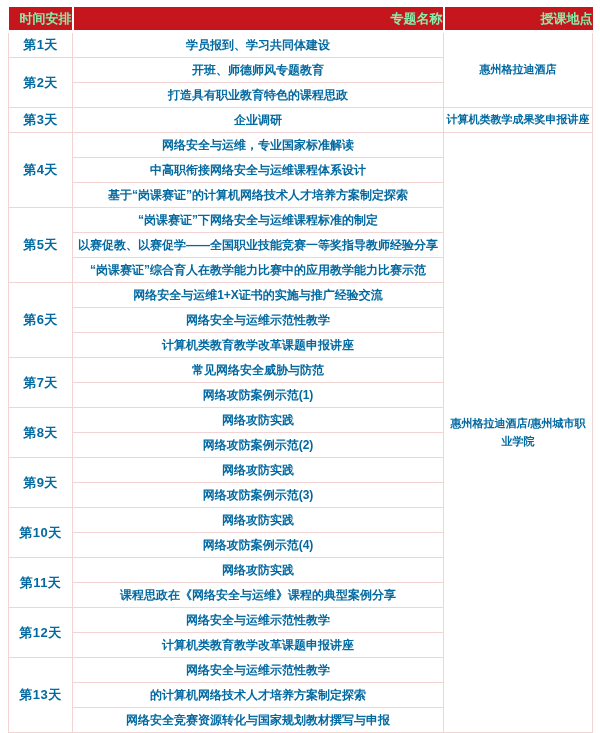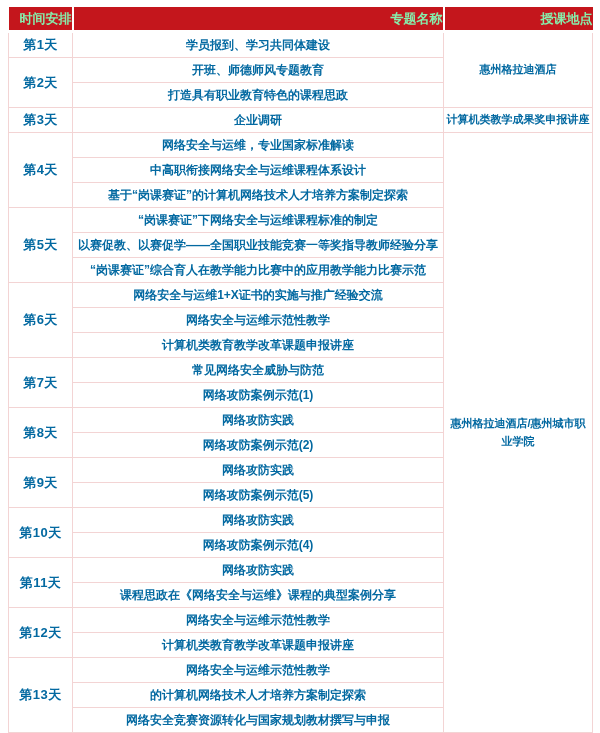--- a/index.html
+++ b/index.html
@@ -144,21 +144,21 @@
           <td class="topic">网络攻防实践</td>
         </tr>
         <tr>
           <td class="topic">网络攻防案例示范(2)</td>
         </tr>
         <tr>
           <td class="day" rowspan="2">第9天</td>
           <td class="topic">网络攻防实践</td>
         </tr>
         <tr>
-          <td class="topic">网络攻防案例示范(5)</td>
+          <td class="topic">网络攻防案例示范(3)</td>
         </tr>
         <tr>
           <td class="day" rowspan="2">第10天</td>
           <td class="topic">网络攻防实践</td>
         </tr>
         <tr>
           <td class="topic">网络攻防案例示范(4)</td>
         </tr>
         <tr>
           <td class="day" rowspan="2">第11天</td>

